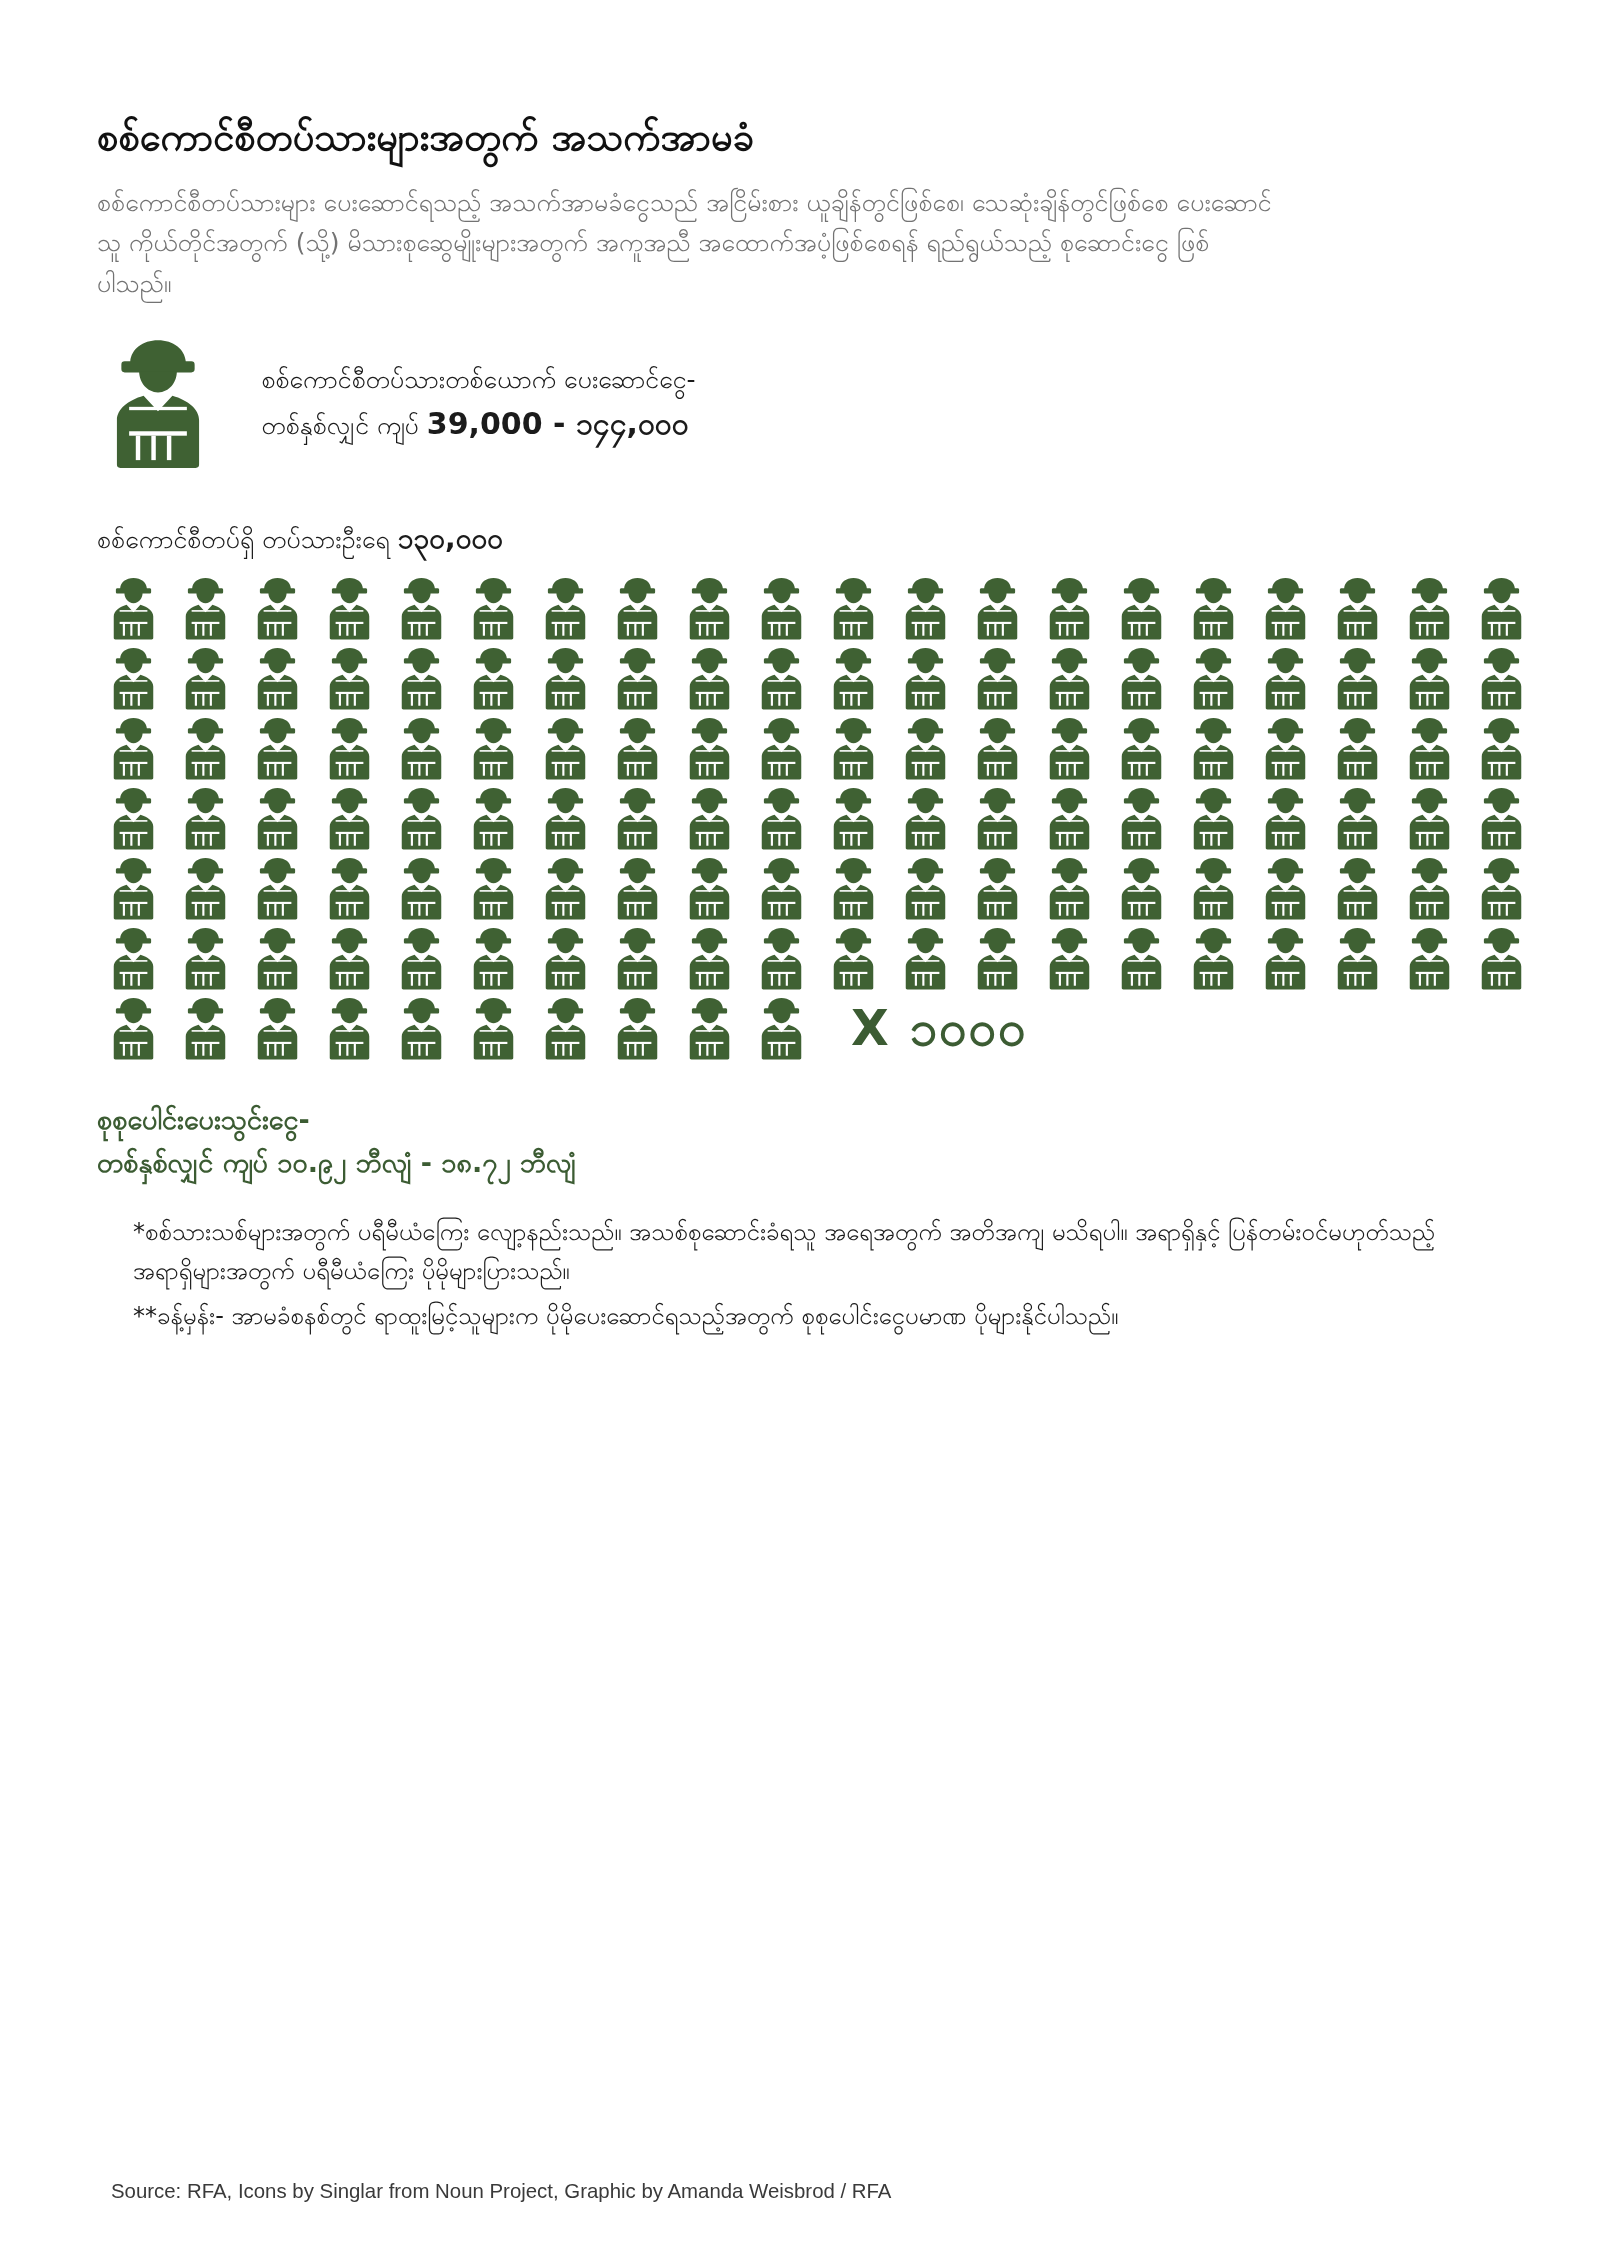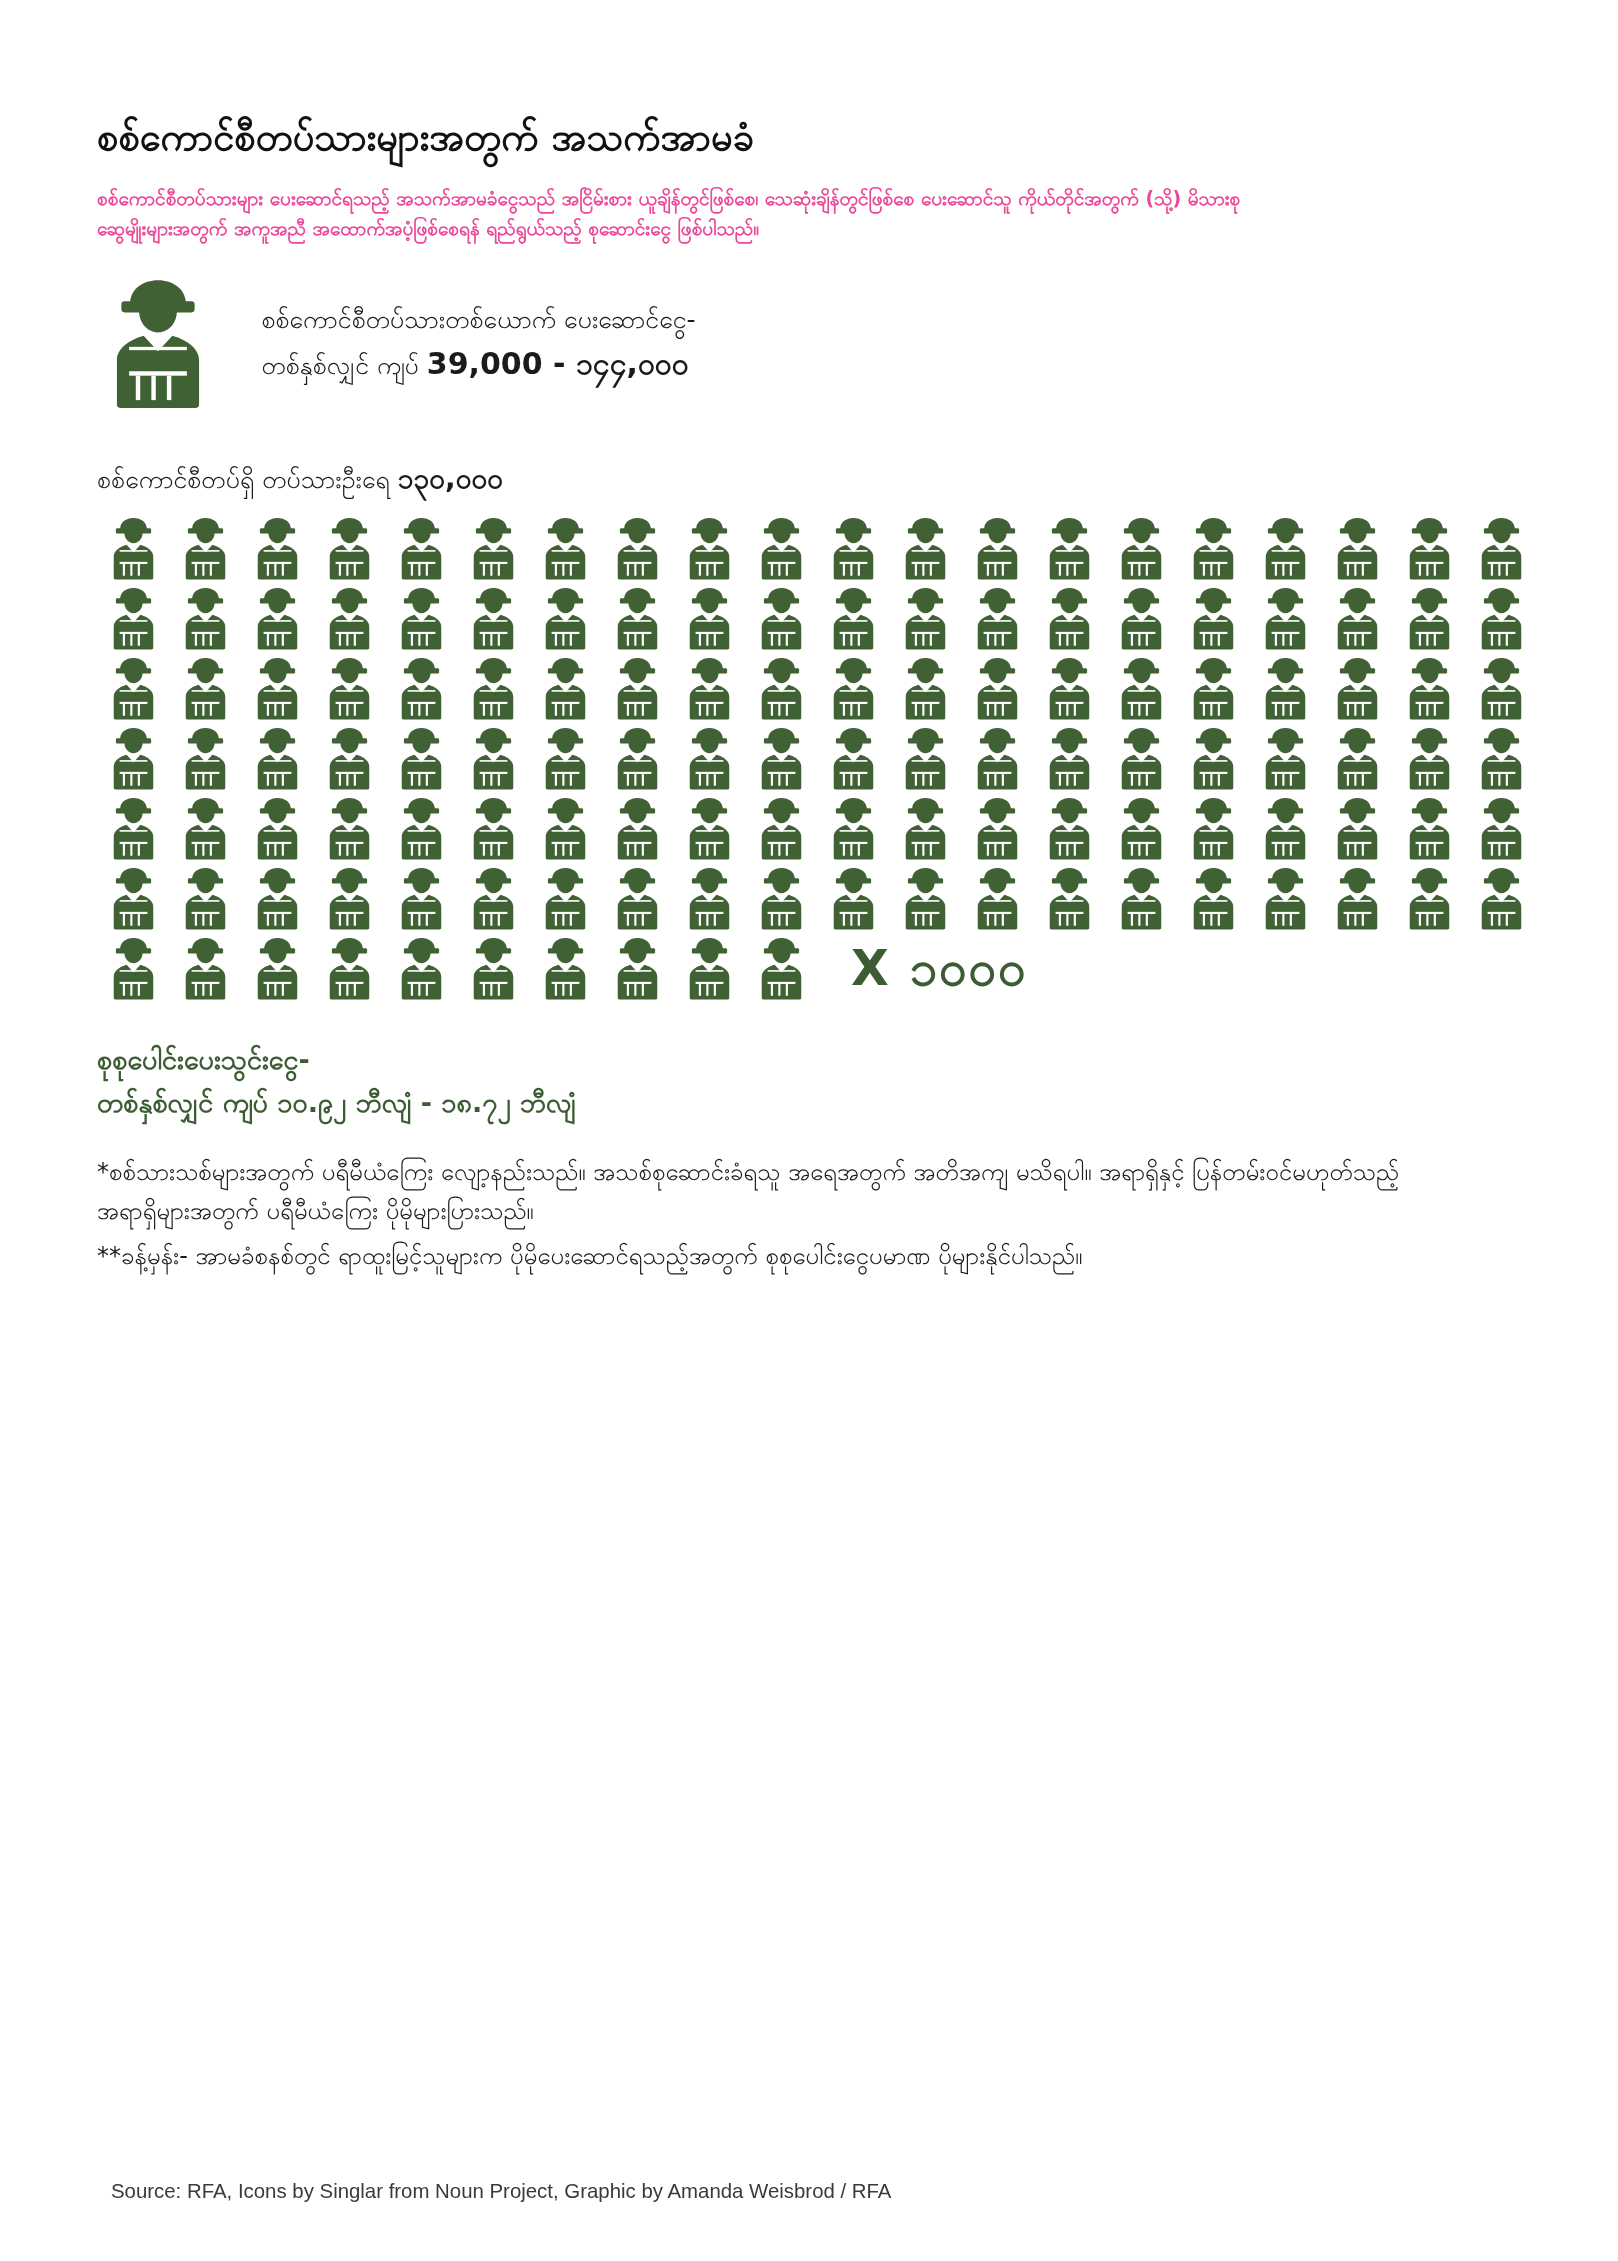--- a/index.html
+++ b/index.html
@@ -25,26 +25,25 @@
   }
   h1.title {
     font-size: 38px;
     font-weight: bold;
     line-height: 1.35;
     margin: 0 0 19.4px 0;
     color: #111111;
     letter-spacing: 0px;
   }
   .intro {
-    font-size: 19px;
+    font-size: 25px;
     line-height: 1.62;
     margin: 0 0 29px 0;
-    color: #ec4899;
+    color: #737373;
     max-width: 1175px;
-    font-weight: bold;
   }
   .premium-block {
     display: flex;
     align-items: center;
     margin: 14.6px 0 44px 0;
     gap: 24px;
   }
   .premium-icon {
     width: 121px;
     height: 141px;
@@ -102,20 +101,21 @@
     color: #3c5c33;
     font-weight: bold;
     font-size: 27px;
     line-height: 1.6;
   }
   .footnotes {
     font-size: 24px;
     line-height: 1.62;
     color: #1b1b1b;
     max-width: 1422px;
+    margin-left: 36px;
   }
   .footnotes p {
     margin: 0 0 5.8px 0;
   }
   .footnotes p.hang {
     padding-left: 29px;
     text-indent: -29px;
   }
   .source {
     position: absolute;

